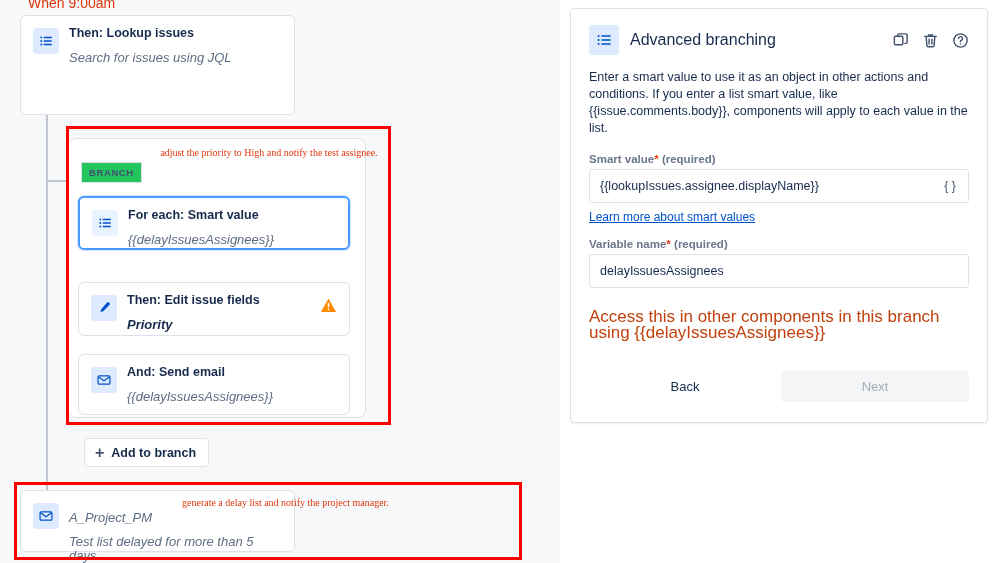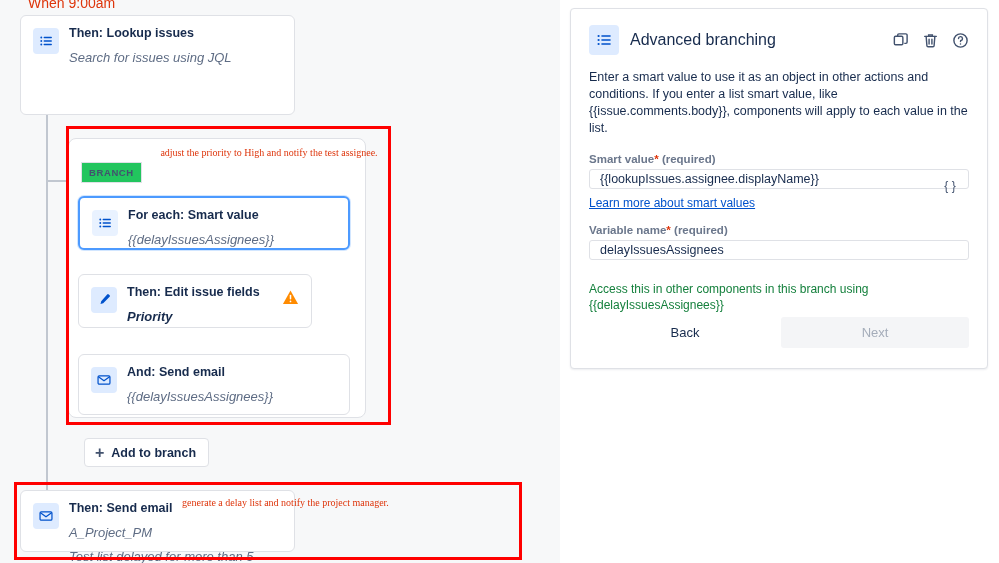--- a/index.html
+++ b/index.html
@@ -120,21 +120,21 @@
     border: 1px solid #dfe1e6;
     border-radius: 0;
     font-size: 9.5px;
     font-weight: 700;
     letter-spacing: .6px;
     color: #42526e;
     padding: 4px 7px;
   }
 
   #foreach-card { left: 78px; top: 196px; width: 272px; height: 54px; }
-  #edit-card    { left: 78px; top: 274px; width: 234px; height: 54px; }
+  #edit-card    { left: 78px; top: 282px; width: 272px; height: 54px; }
   #email-card   { left: 78px; top: 354px; width: 272px; height: 61px; }
 
   
   #add-branch {
     position: absolute;
     left: 84px; top: 438px;
     height: 29px;
     background: #ffffff;
     border: 1px solid #dfe1e6;
     border-radius: 4px;
@@ -222,21 +222,21 @@
     font-size: 11.5px;
     font-weight: 700;
     color: #6b778c;
     margin-bottom: 4px;
   }
   .field-label .req { color: #de350b; font-weight: 700; }
 
   .inp-wrap { position: relative; margin-bottom: 6px; }
   .inp {
     width: 100%;
-    height: 20px;
+    height: 34px;
     box-sizing: border-box;
     border: 1px solid #dfe1e6;
     border-radius: 3px;
     background: #ffffff;
     font-family: "Liberation Sans", sans-serif;
     font-size: 12.5px;
     color: #172b4d;
     padding: 0 38px 0 10px;
     outline: none;
   }
@@ -251,30 +251,30 @@
     border-radius: 3px;
   }
   .link {
     display: inline-block;
     font-size: 12px;
     color: #0052cc;
     text-decoration: underline;
     margin-bottom: 14px;
   }
   .hint {
-    font-size: 12px;
+    font-size: 17px;
     line-height: 16px;
-    color: #15803d;
+    color: #c2410c;
     margin-top: 21px;
   }
 
   #panel-footer {
     display: flex;
     align-items: center;
-    margin-top: 4px;
+    margin-top: 30px;
   }
   #back-btn {
     flex: 0 0 auto;
     width: 192px;
     text-align: center;
     font-size: 13px;
     font-weight: 500;
     color: #172b4d;
     background: transparent;
     border: none;
@@ -383,21 +383,20 @@
   </div>
 
   <div class="card" id="pm-card">
     <div class="ic ic-mail">
       <svg width="14" height="14" viewBox="0 0 16 16" fill="none" stroke="currentColor" stroke-width="1.4">
         <rect x="1.2" y="3.2" width="13.6" height="9.6" rx="1.4"></rect>
         <path d="M1.6 4.2 8 8.9l6.4-4.7"></path>
       </svg>
     </div>
     <div class="body">
-      <div class="title">Then: Send email</div>
       <div class="sub">A_Project_PM</div>
       <div class="sub">Test list delayed for more than 5 days.</div>
     </div>
   </div>
 
   <div class="redbox" id="redbox-branch"></div>
   <div class="redbox" id="redbox-pm"></div>
   <div class="annot" id="annot-branch">adjust the priority to High and notify the test assignee.</div>
   <div class="annot" id="annot-pm">generate a delay list and notify the project manager.</div>
 </div>

